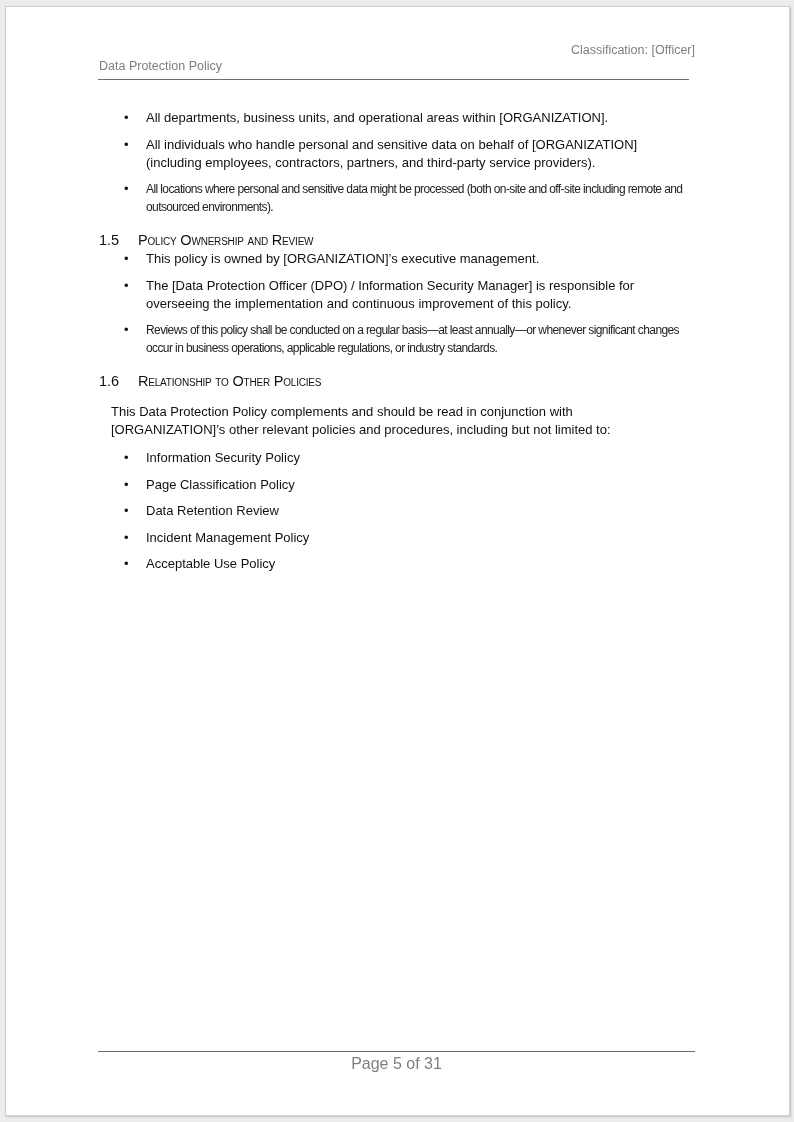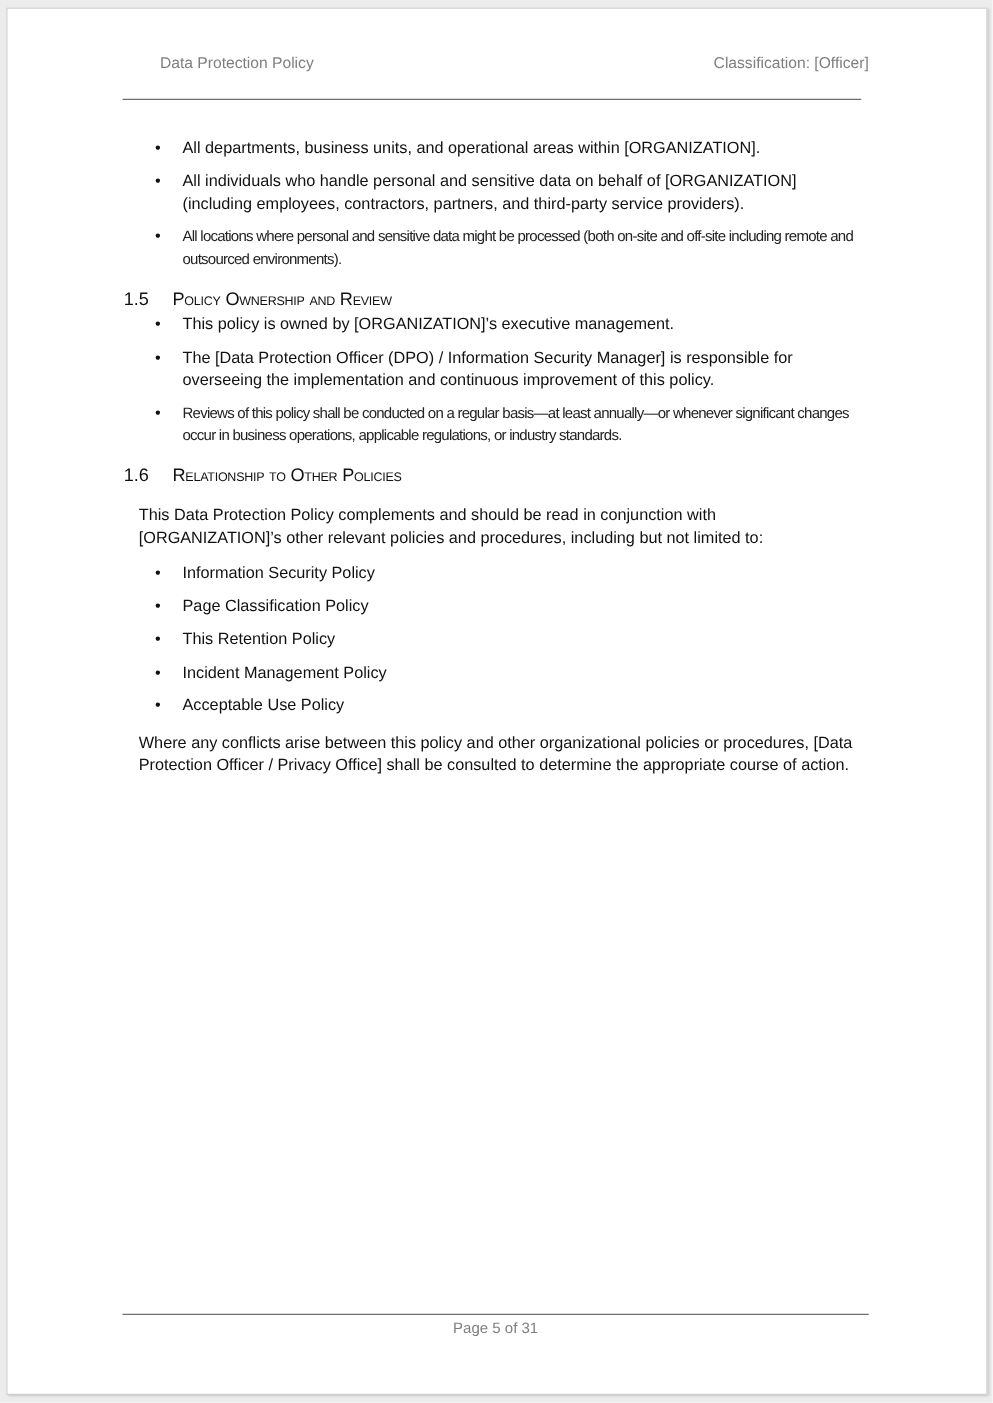--- a/index.html
+++ b/index.html
@@ -17,21 +17,21 @@
     background: #ffffff;
     border: 1px solid #cfcfcf;
     box-shadow: 1px 1px 2px rgba(0,0,0,0.18);
   }
   .header {
     position: absolute;
     left: 93px; top: 36px;
     width: 596px; height: 22px;
     font-size: 12.5px; color: #7f7f7f;
   }
-  .header .left { position: absolute; left: 0; top: 0; margin-left: 29px; }
+  .header .left { position: absolute; left: 0; top: 16px; }
   .header .right { position: absolute; right: 0; top: 0; }
   .header-rule {
     position: absolute; left: 92px; top: 72px;
     width: 591px; height: 0; border-top: 1px solid #6f6f6f;
   }
   .body-text {
     position: absolute; left: 93px; top: 102px; width: 596px;
     font-size: 13px; color: #111; line-height: 18px;
   }
   ul.blist { list-style: none; margin: 0; padding: 0; }
@@ -56,21 +56,21 @@
   }
   h2.sec .num { width: 39px; display: inline-block; }
   h2.sec .title { font-variant: small-caps; letter-spacing: -0.2px; }
   p.para { margin: 12px; }
   .footer-rule {
     position: absolute; left: 92px; top: 1044px;
     width: 597px; height: 0; border-top: 1px solid #6f6f6f;
   }
   .footer {
     position: absolute; left: 92px; top: 1048px; width: 597px;
-    text-align: center; font-size: 12px; color: #7f7f7f;
+    text-align: center; font-size: 16px; color: #7f7f7f;
   }
 </style>
 </head>
 <body>
 
 <div class="page">
 
   <div class="header">
     <span class="left">Data Protection Policy</span>
     <span class="right">Classification: [Officer]</span>
@@ -122,31 +122,30 @@
       <li>
         <span class="bullet">•</span>
         <span>Information Security Policy</span>
       </li>
       <li>
         <span class="bullet">•</span>
         <span>Page Classification Policy</span>
       </li>
       <li>
         <span class="bullet">•</span>
-        <span>This Retention Policy</span>
+        <span>Data Retention Review</span>
       </li>
       <li>
         <span class="bullet">•</span>
         <span>Incident Management Policy</span>
       </li>
       <li style="margin-bottom:4px;">
         <span class="bullet">•</span>
         <span>Acceptable Use Policy</span>
       </li>
     </ul>
-    <p class="para">Where any conflicts arise between this policy and other organizational policies or procedures, [Data Protection Officer / Privacy Office] shall be consulted to determine the appropriate course of action.</p>
   </div>
 
   <div class="footer-rule"></div>
   <div class="footer">
     <span>Page 5 of 31</span>
   </div>
 </div>
 
 </body></html>

